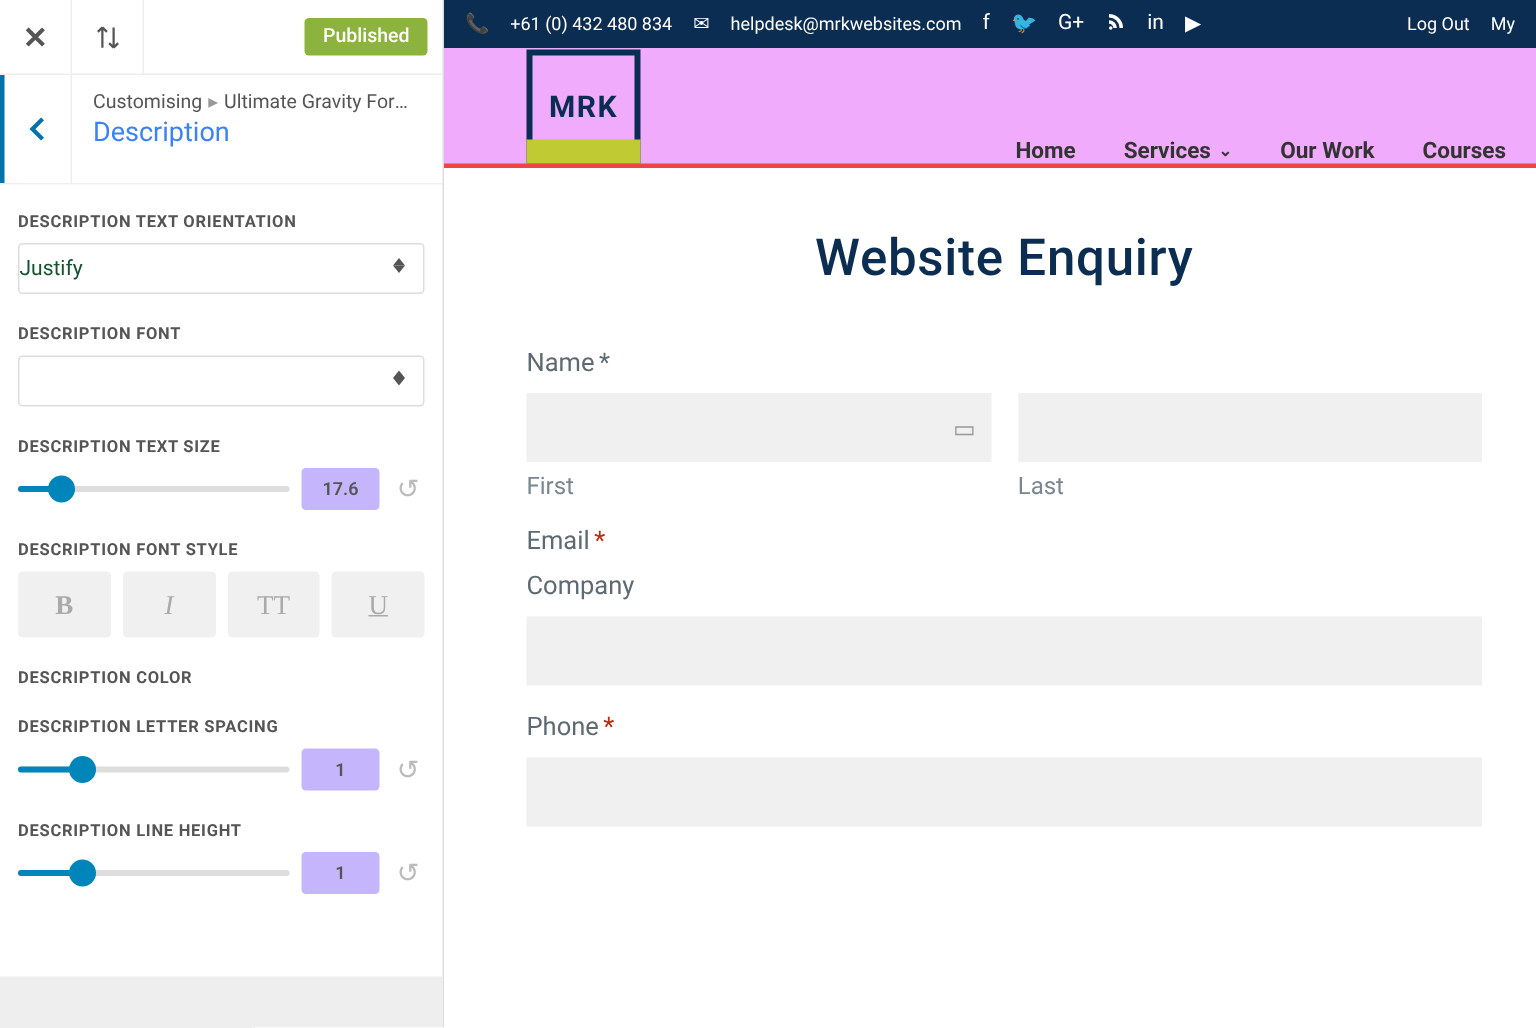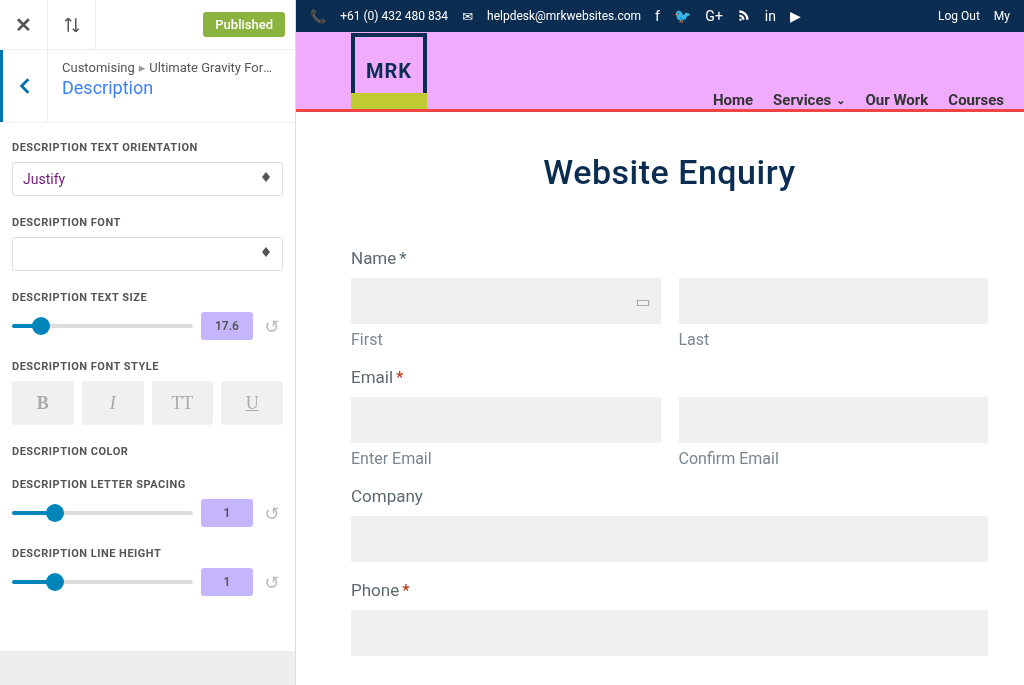--- a/index.html
+++ b/index.html
@@ -16,21 +16,21 @@
 .sb-header { display: flex; align-items: flex-start; border-bottom: 1px solid #eee; }
 .back { width: 48px; height: 72px; display: flex; align-items: center; justify-content: center; border-right: 1px solid #eee; border-left: 3px solid #0073aa; color: #0073aa; font-size: 20px; font-weight: bold; cursor: pointer; }
 .bc-wrap { padding: 10px 14px; flex: 1; overflow: hidden; }
 .breadcrumb { font-size: 13px; color: #555; white-space: nowrap; overflow: hidden; text-overflow: ellipsis; }
 .breadcrumb .sep { margin: 0 4px; color: #999; }
 .panel-title { font-size: 18px; color: #3b82f6; font-weight: 400; margin-top: 2px; }
 
 .controls { padding: 18px 12px; overflow-y: auto; flex: 1; }
 .ctrl { margin-bottom: 20px; }
 .ctrl-label { font-size: 11px; font-weight: 700; color: #555; letter-spacing: 0.5px; text-transform: uppercase; margin-bottom: 8px; }
-.select { position: relative; width: 100%; border: 1px solid #ddd; border-radius: 3px; background: #fff; height: 34px; display: flex; align-items: center; padding: 0 10px; font-size: 14px; color: #701a75; cursor: pointer; }
+.select { position: relative; width: 100%; border: 1px solid #ddd; border-radius: 3px; background: #fff; height: 34px; display: flex; align-items: center; padding: 0 0; font-size: 14px; color: #14532d; cursor: pointer; }
 .select::after { content: ""; position: absolute; right: 12px; width: 0; height: 0; border-left: 4px solid transparent; border-right: 4px solid transparent; border-top: 5px solid #555; }
 .select .up::before { content: ""; position: absolute; right: 12px; top: 9px; width: 0; height: 0; border-left: 4px solid transparent; border-right: 4px solid transparent; border-bottom: 5px solid #555; }
 
 .slider-row { display: flex; align-items: center; gap: 8px; }
 .slider { flex: 1; position: relative; height: 20px; display: flex; align-items: center; }
 .slider .track { width: 100%; height: 4px; background: #ddd; border-radius: 2px; }
 .slider .fill { position: absolute; height: 4px; background: #0085ba; border-radius: 2px; left: 0; }
 .slider .thumb { position: absolute; width: 18px; height: 18px; background: #0085ba; border-radius: 50%; top: 1px; transform: translateX(-50%); cursor: pointer; }
 .num { width: 52px; height: 28px; background: #c4b5fd; border-radius: 3px; display: flex; align-items: center; justify-content: center; font-size: 12px; font-weight: 600; color: #555; }
 .reset { color: #bbb; font-size: 18px; cursor: pointer; width: 22px; text-align: center; }
@@ -49,26 +49,26 @@
 .preview { flex: 1; overflow: hidden; }
 .topbar { background: #0c2d52; color: #fff; height: 32px; display: flex; align-items: center; padding: 0 14px; font-size: 12px; gap: 14px; }
 .topbar .ico { font-size: 13px; }
 .topbar .right { margin-left: auto; display: flex; align-items: center; gap: 14px; }
 .topbar .social { display: flex; gap: 14px; font-size: 14px; }
 
 .navbar { background: #f0abfc; height: 80px; display: flex; align-items: flex-end; padding: 0 20px 0 55px; border-bottom: 3px solid #ef4444; }
 .logo { width: 76px; height: 76px; border: 4px solid #0c2d52; position: relative; display: flex; align-items: center; justify-content: center; }
 .logo::after { content: ""; position: absolute; bottom: -4px; left: -4px; right: -4px; height: 16px; background: #c0ca33; }
 .logo span { font-weight: 700; color: #0c2d52; font-size: 20px; letter-spacing: 1px; z-index: 1; }
-.navlinks { margin-left: auto; display: flex; gap: 20px; font-weight: 700; color: #333; font-size: 15px; }
+.navlinks { margin-left: auto; display: flex; gap: 32px; font-weight: 700; color: #333; font-size: 15px; }
 .navlinks .item { cursor: pointer; display: flex; align-items: center; gap: 5px; }
 .navlinks .chev { font-size: 11px; }
 
 .content { padding: 40px 36px 0 55px; }
-.form-title { text-align: center; font-size: 34px; color: #0c2d52; font-weight: 500; margin-bottom: 56px; letter-spacing: 0.5px; }
+.form-title { text-align: center; font-size: 34px; color: #0c2d52; font-weight: 500; margin-bottom: 40px; letter-spacing: 0.5px; }
 .frow { display: flex; gap: 18px; margin-bottom: 18px; }
 .fcol { flex: 1; }
 .fld-label { color: #5e6a72; font-size: 17px; margin-bottom: 10px; display: flex; gap: 3px; }
 .req { color: #c02b0a; }
 .finput { width: 100%; height: 46px; background: #f0f0f0; border: none; position: relative; }
 .finput .card-ico { position: absolute; right: 10px; top: 14px; color: #999; font-size: 16px; }
 .sublabel { color: #7a8790; font-size: 16px; margin-top: 6px; }
 </style>
 </head>
 <body>
@@ -228,30 +228,20 @@
       <div class="fcol">
         <div class="finput"></div>
         <div class="sublabel">Last</div>
       </div>
     </div>
 
     <div class="fld-label">
         <span>Email</span> 
         <span class="req">*</span>
       </div>
-    <div class="frow">
-      <div class="fcol">
-        <div class="finput"></div>
-        <div class="sublabel">Enter Email</div>
-      </div>
-      <div class="fcol">
-        <div class="finput"></div>
-        <div class="sublabel">Confirm Email</div>
-      </div>
-    </div>
 
     <div class="fld-label">Company</div>
     <div class="frow">
         <div class="fcol">
           <div class="finput"></div>
         </div>
       </div>
 
     <div class="fld-label">
         <span>Phone</span> 

